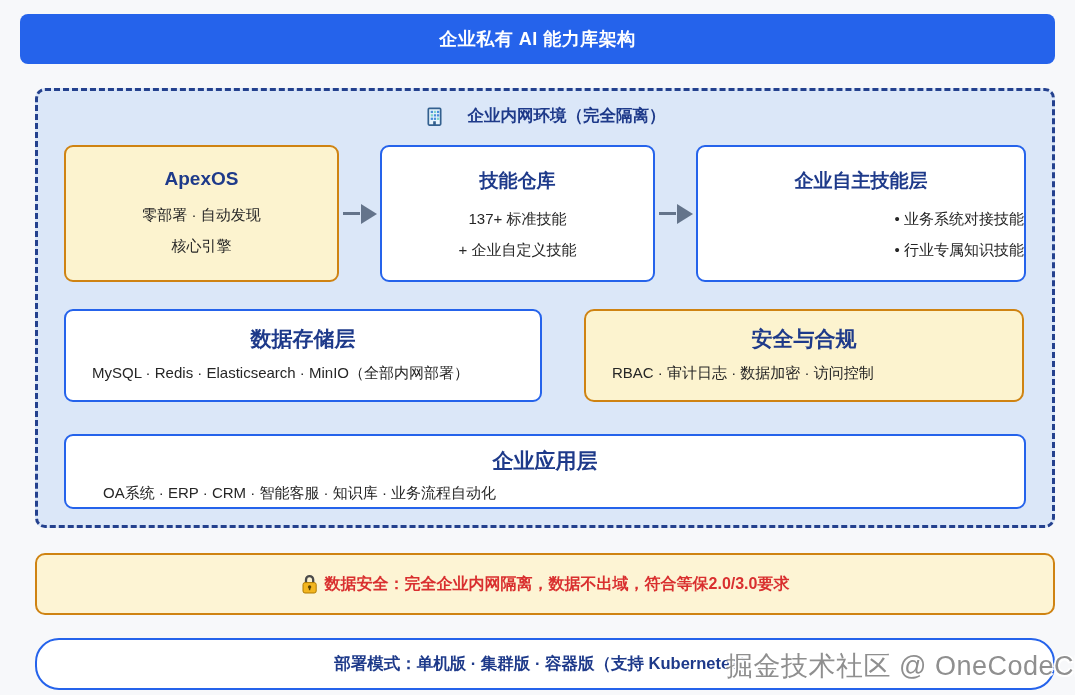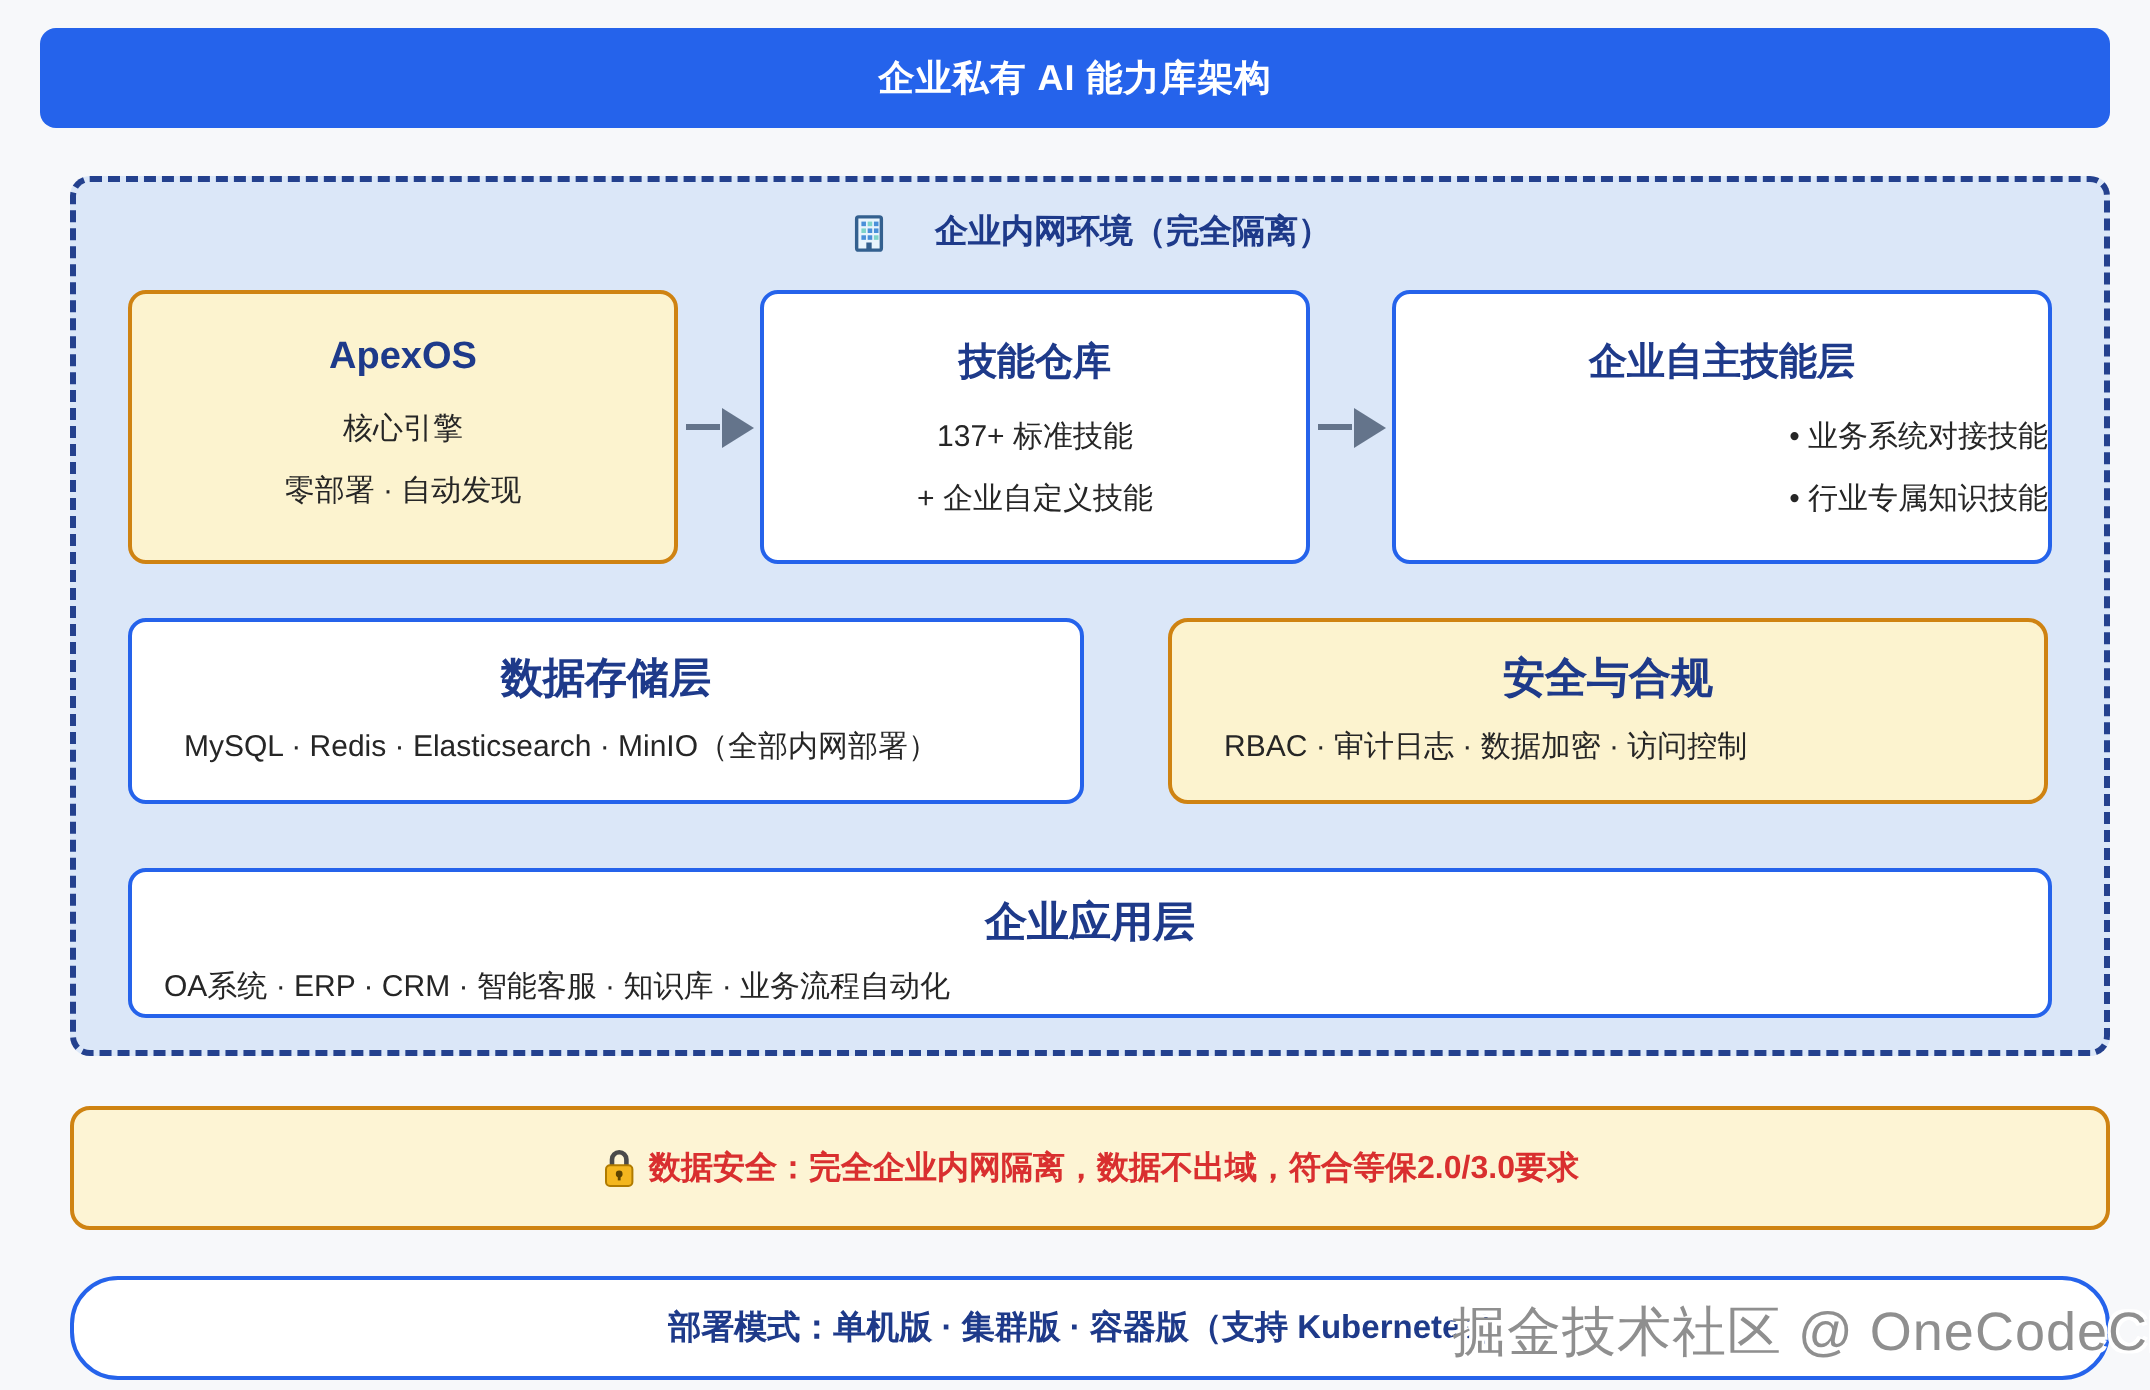--- a/index.html
+++ b/index.html
@@ -60,21 +60,21 @@
   }
 
   .box-d { width:478px; height:93px; padding-top:14px; }
   .box-e { width:440px; height:93px; padding-top:14px;border-radius:10px; }
   .box-f { width:100%; height:75px; padding-top:11px; }
   .box-title-sm { font-size:21px; font-weight:bold; color:#1E3A8A; }
   .content-left {
     text-align:left; padding-left:26px; margin-top:11px;
     font-size:15px; color:#262626;
   }
-  .box-f .content-left { margin-top:9px; padding-left:16px; }
+  .box-f .content-left { margin-top:9px; padding-left:37px; }
 
   
   .security-note {
     position:absolute; left:35px; top:553px; width:1020px; height:62px;
     background:#FDF4D4; border:2.5px solid #CF8312; border-radius:10px;
     display:flex; flex-direction:column; align-items:center; justify-content:center;
   }
   .security-main {
     display:flex; align-items:center; gap:7px;
     color:#D92F2F; font-weight:bold; font-size:16px;
@@ -126,22 +126,22 @@
           <rect x="8.6" y="15" width="2.8" height="4" fill="#33608F"></rect>
         </svg>
       </span>
       <span>企业内网环境（完全隔离）</span>
     </div>
 
     <div class="row1">
       <div class="box box-yellow box-a">
         <div class="box-title">ApexOS</div>
         <div class="box-lines">
+          <div>零部署 · 自动发现</div>
           <div>核心引擎</div>
-          <div>零部署 · 自动发现</div>
         </div>
       </div>
 
       <div class="arrow"></div>
 
       <div class="box box-b">
         <div class="box-title">技能仓库</div>
         <div class="box-lines">
           <div>137+ 标准技能</div>
           <div>+ 企业自定义技能</div>

